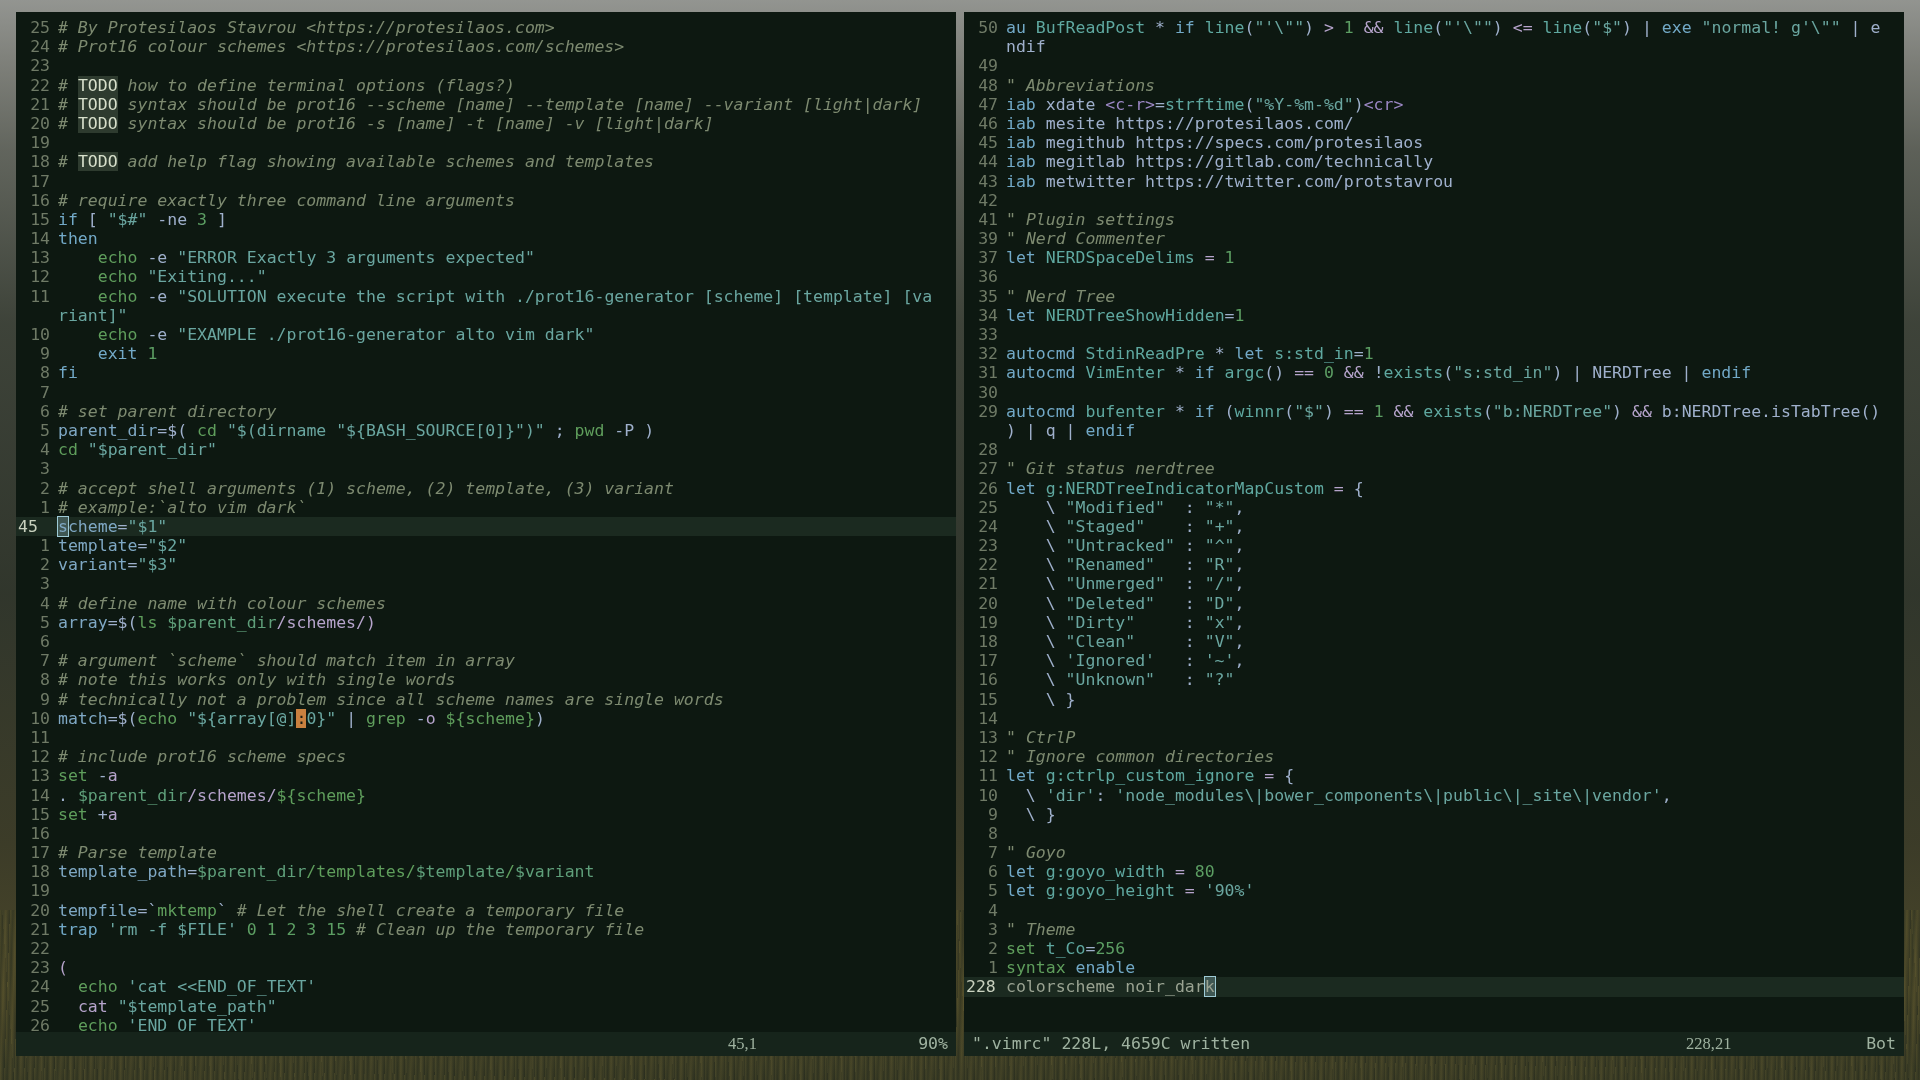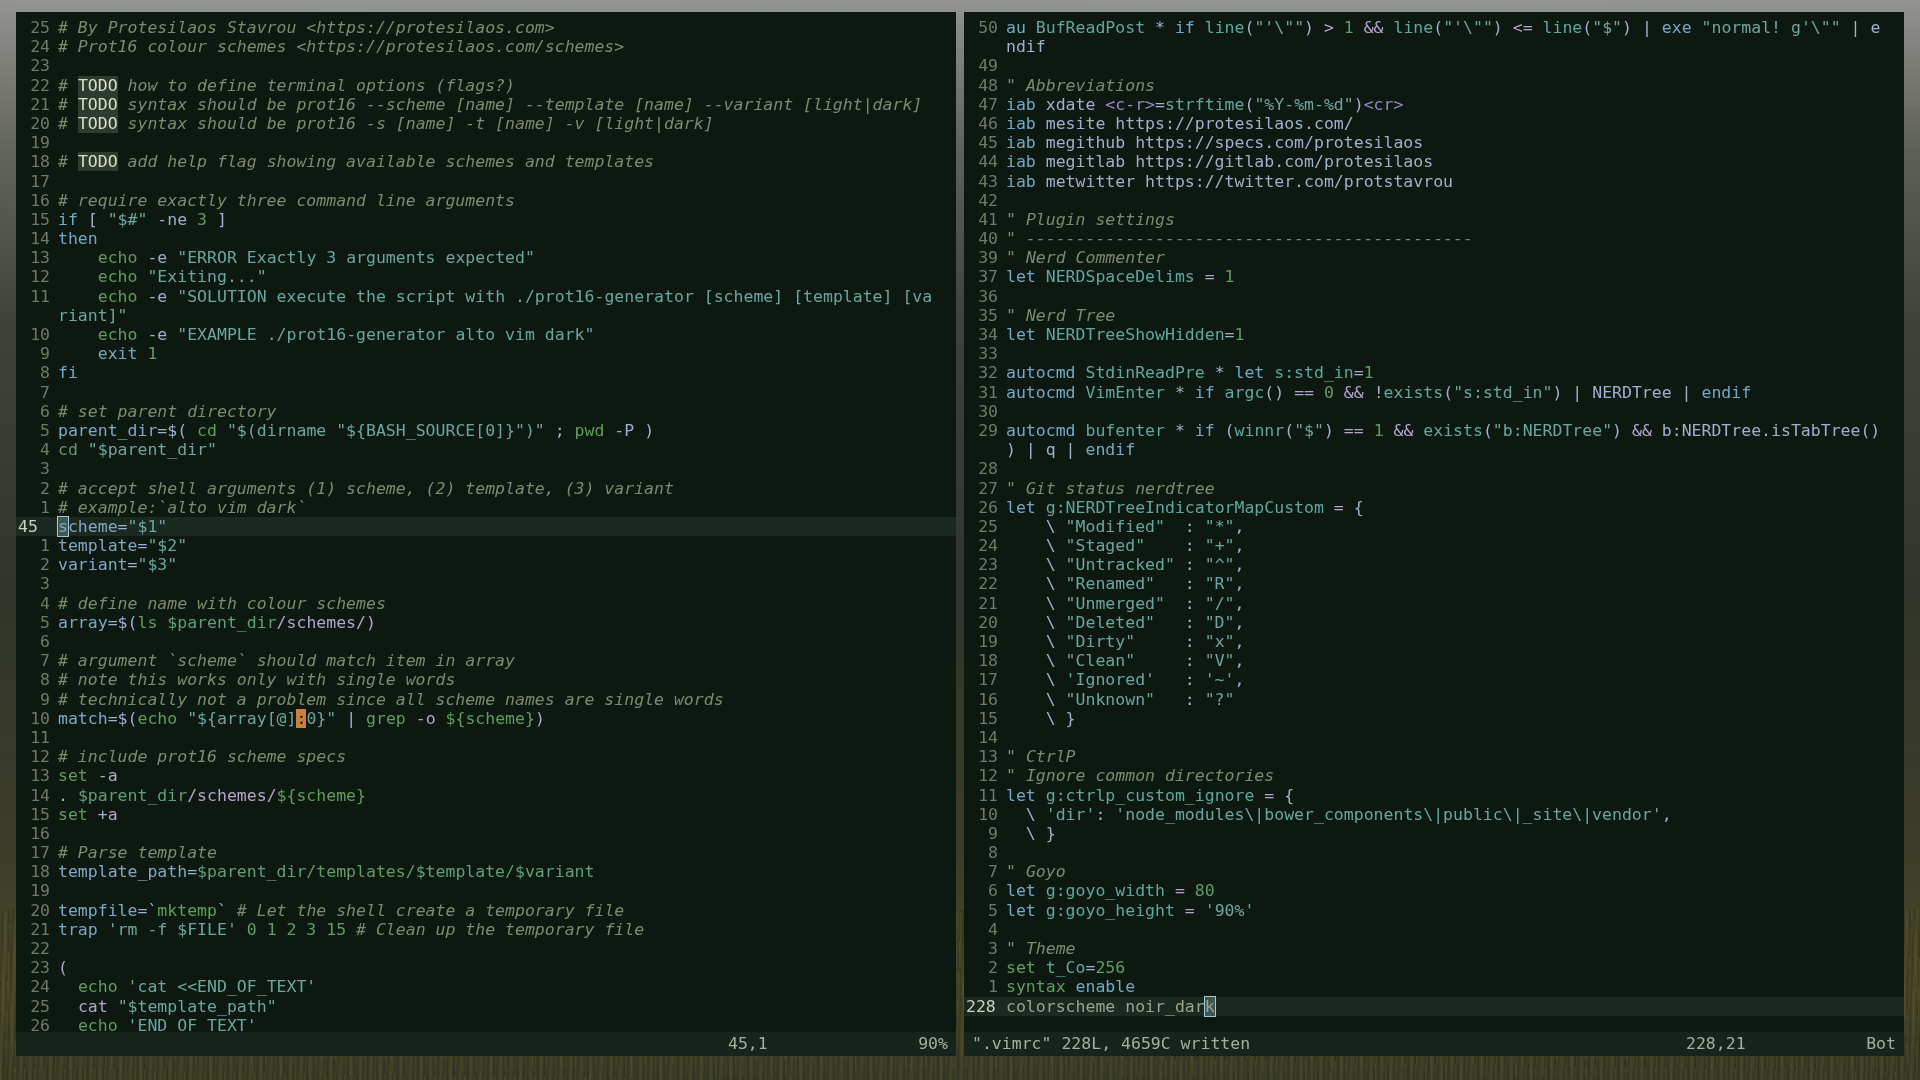--- a/index.html
+++ b/index.html
@@ -135,21 +135,21 @@
     display: flex;
     align-items: center;
     position: relative;
     white-space: pre;
     padding: 0 8px;
     box-sizing: border-box;
     font-size: 16.5px;
   }
   .st-left  { flex: 0 0 auto; }
   .st-spacer{ flex: 1 1 auto; }
-  .st-ruler { width: 150px; text-align: left; }
+  .st-ruler { width: 150px; text-align: left; font-family: Liberation Serif, serif; }
   .st-pct   { width: 70px; text-align: right; }
   .st-bot   { width: 60px; text-align: right; }
 </style>
 </head>
 <body>
 
 <div id="desktop"></div>
 
 <div id="vim-window">
 
@@ -221,25 +221,24 @@
 
   <div class="pane" id="pane-right">
     <div class="buffer" id="right-buffer">
         <div class="code-line"><span class="lnum">50</span><span class="ltext"><span class="c-kw">au</span><span class="c-cyan"> BufReadPost </span><span class="c-plain">*</span><span class="c-plain"> </span><span class="c-kw">if</span><span class="c-plain"> </span><span class="c-cyan">line</span><span class="c-plain">(</span><span class="c-str">"'\""</span><span class="c-plain">) </span><span class="c-op">&gt;</span><span class="c-plain"> </span><span class="c-num">1</span><span class="c-plain"> </span><span class="c-op">&amp;&amp;</span><span class="c-plain"> </span><span class="c-cyan">line</span><span class="c-plain">(</span><span class="c-str">"'\""</span><span class="c-plain">) </span><span class="c-op">&lt;=</span><span class="c-plain"> </span><span class="c-cyan">line</span><span class="c-plain">(</span><span class="c-str">"$"</span><span class="c-plain">) | </span><span class="c-kw">exe</span><span class="c-plain"> </span><span class="c-str">"normal! g'\""</span><span class="c-plain"> | e</span></span></div>
         <div class="code-line wrapcont"><span class="lnum blank"></span><span class="ltext"><span class="c-plain">ndif</span></span></div>
         <div class="code-line"><span class="lnum">49</span><span class="ltext"><span class="c-plain"></span></span></div>
         <div class="code-line"><span class="lnum">48</span><span class="ltext"><span class="c-comment">" </span><span class="c-comment">Abbreviations</span></span></div>
         <div class="code-line"><span class="lnum">47</span><span class="ltext"><span class="c-kw">iab</span><span class="c-plain"> xdate </span><span class="c-spec">&lt;c-r&gt;</span><span class="c-plain">=</span><span class="c-cyan">strftime</span><span class="c-plain">(</span><span class="c-str">"%Y-%m-%d"</span><span class="c-plain">)</span><span class="c-spec">&lt;cr&gt;</span></span></div>
         <div class="code-line"><span class="lnum">46</span><span class="ltext"><span class="c-kw">iab</span><span class="c-plain"> mesite https://protesilaos.com/</span></span></div>
         <div class="code-line"><span class="lnum">45</span><span class="ltext"><span class="c-kw">iab</span><span class="c-plain"> megithub https://specs.com/protesilaos</span></span></div>
-        <div class="code-line"><span class="lnum">44</span><span class="ltext"><span class="c-kw">iab</span><span class="c-plain"> megitlab https://gitlab.com/protesilaos</span></span></div>
+        <div class="code-line"><span class="lnum">44</span><span class="ltext"><span class="c-kw">iab</span><span class="c-plain"> megitlab https://gitlab.com/technically</span></span></div>
         <div class="code-line"><span class="lnum">43</span><span class="ltext"><span class="c-kw">iab</span><span class="c-plain"> metwitter https://twitter.com/protstavrou</span></span></div>
         <div class="code-line"><span class="lnum">42</span><span class="ltext"><span class="c-plain"></span></span></div>
         <div class="code-line"><span class="lnum">41</span><span class="ltext"><span class="c-comment">" </span><span class="c-comment">Plugin settings</span></span></div>
-        <div class="code-line"><span class="lnum">40</span><span class="ltext"><span class="c-comment">" ---------------------------------------------</span></span></div>
         <div class="code-line"><span class="lnum">39</span><span class="ltext"><span class="c-comment">" </span><span class="c-comment">Nerd Commenter</span></span></div>
         <div class="code-line"><span class="lnum">37</span><span class="ltext"><span class="c-kw">let</span><span class="c-plain"> </span><span class="c-cyan">NERDSpaceDelims</span><span class="c-plain"> </span><span class="c-op">=</span><span class="c-plain"> </span><span class="c-num">1</span></span></div>
         <div class="code-line"><span class="lnum">36</span><span class="ltext"><span class="c-plain"></span></span></div>
         <div class="code-line"><span class="lnum">35</span><span class="ltext"><span class="c-comment">" </span><span class="c-comment">Nerd Tree</span></span></div>
         <div class="code-line"><span class="lnum">34</span><span class="ltext"><span class="c-kw">let</span><span class="c-plain"> </span><span class="c-cyan">NERDTreeShowHidden</span><span class="c-plain">=</span><span class="c-num">1</span></span></div>
         <div class="code-line"><span class="lnum">33</span><span class="ltext"><span class="c-plain"></span></span></div>
         <div class="code-line"><span class="lnum">32</span><span class="ltext"><span class="c-kw">autocmd</span><span class="c-cyan"> StdinReadPre </span><span class="c-plain">*</span><span class="c-plain"> </span><span class="c-kw">let</span><span class="c-plain"> </span><span class="c-cyan">s:std_in</span><span class="c-plain">=</span><span class="c-num">1</span></span></div>
         <div class="code-line"><span class="lnum">31</span><span class="ltext"><span class="c-kw">autocmd</span><span class="c-cyan"> VimEnter </span><span class="c-plain">*</span><span class="c-plain"> </span><span class="c-kw">if</span><span class="c-plain"> </span><span class="c-cyan">argc</span><span class="c-plain">() </span><span class="c-op">==</span><span class="c-plain"> </span><span class="c-num">0</span><span class="c-plain"> </span><span class="c-op">&amp;&amp;</span><span class="c-plain"> !</span><span class="c-cyan">exists</span><span class="c-plain">(</span><span class="c-str">"s:std_in"</span><span class="c-plain">) | NERDTree | </span><span class="c-kw">endif</span></span></div>
         <div class="code-line"><span class="lnum">30</span><span class="ltext"><span class="c-plain"></span></span></div>
         <div class="code-line"><span class="lnum">29</span><span class="ltext"><span class="c-kw">autocmd</span><span class="c-cyan"> bufenter </span><span class="c-plain">*</span><span class="c-plain"> </span><span class="c-kw">if</span><span class="c-plain"> (</span><span class="c-cyan">winnr</span><span class="c-plain">(</span><span class="c-str">"$"</span><span class="c-plain">) </span><span class="c-op">==</span><span class="c-plain"> </span><span class="c-num">1</span><span class="c-plain"> </span><span class="c-op">&amp;&amp;</span><span class="c-plain"> </span><span class="c-cyan">exists</span><span class="c-plain">(</span><span class="c-str">"b:NERDTree"</span><span class="c-plain">) </span><span class="c-op">&amp;&amp;</span><span class="c-plain"> b:NERDTree.isTabTree()</span></span></div>

